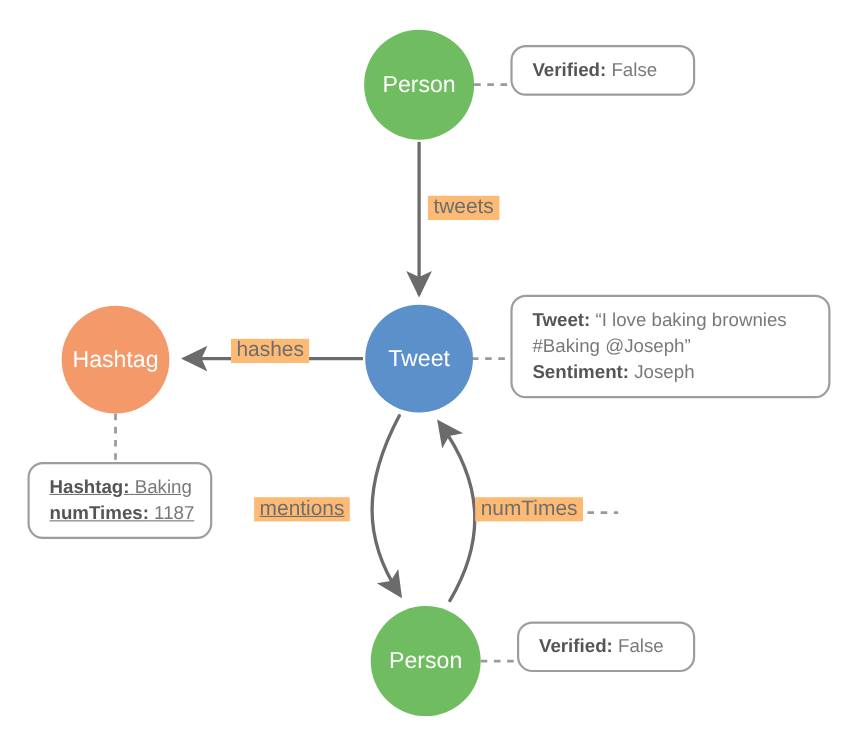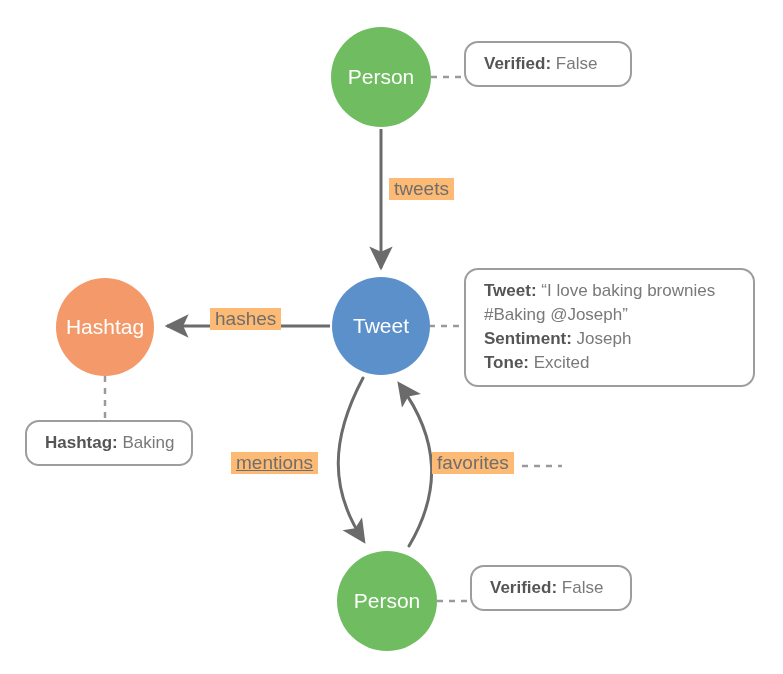--- a/index.html
+++ b/index.html
@@ -131,48 +131,48 @@
     <circle class="node-circle" cx="387" cy="601" r="50" fill="#6fbc61"></circle>
     <text class="node-label" x="387" y="602">Person</text>
   </svg>
 
   <div class="edge-label" style="left:389px; top:178px;">tweets</div>
 
   <div class="edge-label" style="left:210px; top:296px;margin-top:12px;">hashes</div>
 
   <div class="edge-label" style="left:231px; top:452px;text-decoration:underline;">mentions</div>
 
-  <div class="edge-label" style="left:432px; top:452px;">favorites</div>
+  <div class="edge-label" style="left:432px; top:452px;">numTimes</div>
 
   <div class="attr-box" style="left:464px; top:41px; width:168px;">
     <div class="attr-row">
       <span class="attr-key">Verified:</span>
       <span class="attr-val">False</span>
     </div>
   </div>
 
   <div class="attr-box" style="left:464px; top:268px; width:291px;">
     <div class="attr-row wrapped">
       <span class="attr-key">Tweet:</span>
       <span class="attr-val">“I love baking brownies #Baking @Joseph”</span>
     </div>
     <div class="attr-row">
       <span class="attr-key">Sentiment:</span>
       <span class="attr-val">Joseph</span>
     </div>
-    <div class="attr-row">
-      <span class="attr-key">Tone:</span>
-      <span class="attr-val">Excited</span>
-    </div>
   </div>
 
-  <div class="attr-box" style="left:25px; top:420px; width:168px;">
+  <div class="attr-box" style="left:25px; top:420px; width:168px;text-decoration:underline;">
     <div class="attr-row">
       <span class="attr-key">Hashtag:</span>
       <span class="attr-val">Baking</span>
+    </div>
+    <div class="attr-row">
+      <span class="attr-key">numTimes:</span>
+      <span class="attr-val">1187</span>
     </div>
   </div>
 
 
   <div class="attr-box" style="left:470px; top:565px; width:162px;">
     <div class="attr-row">
       <span class="attr-key">Verified:</span>
       <span class="attr-val">False</span>
     </div>
   </div>

